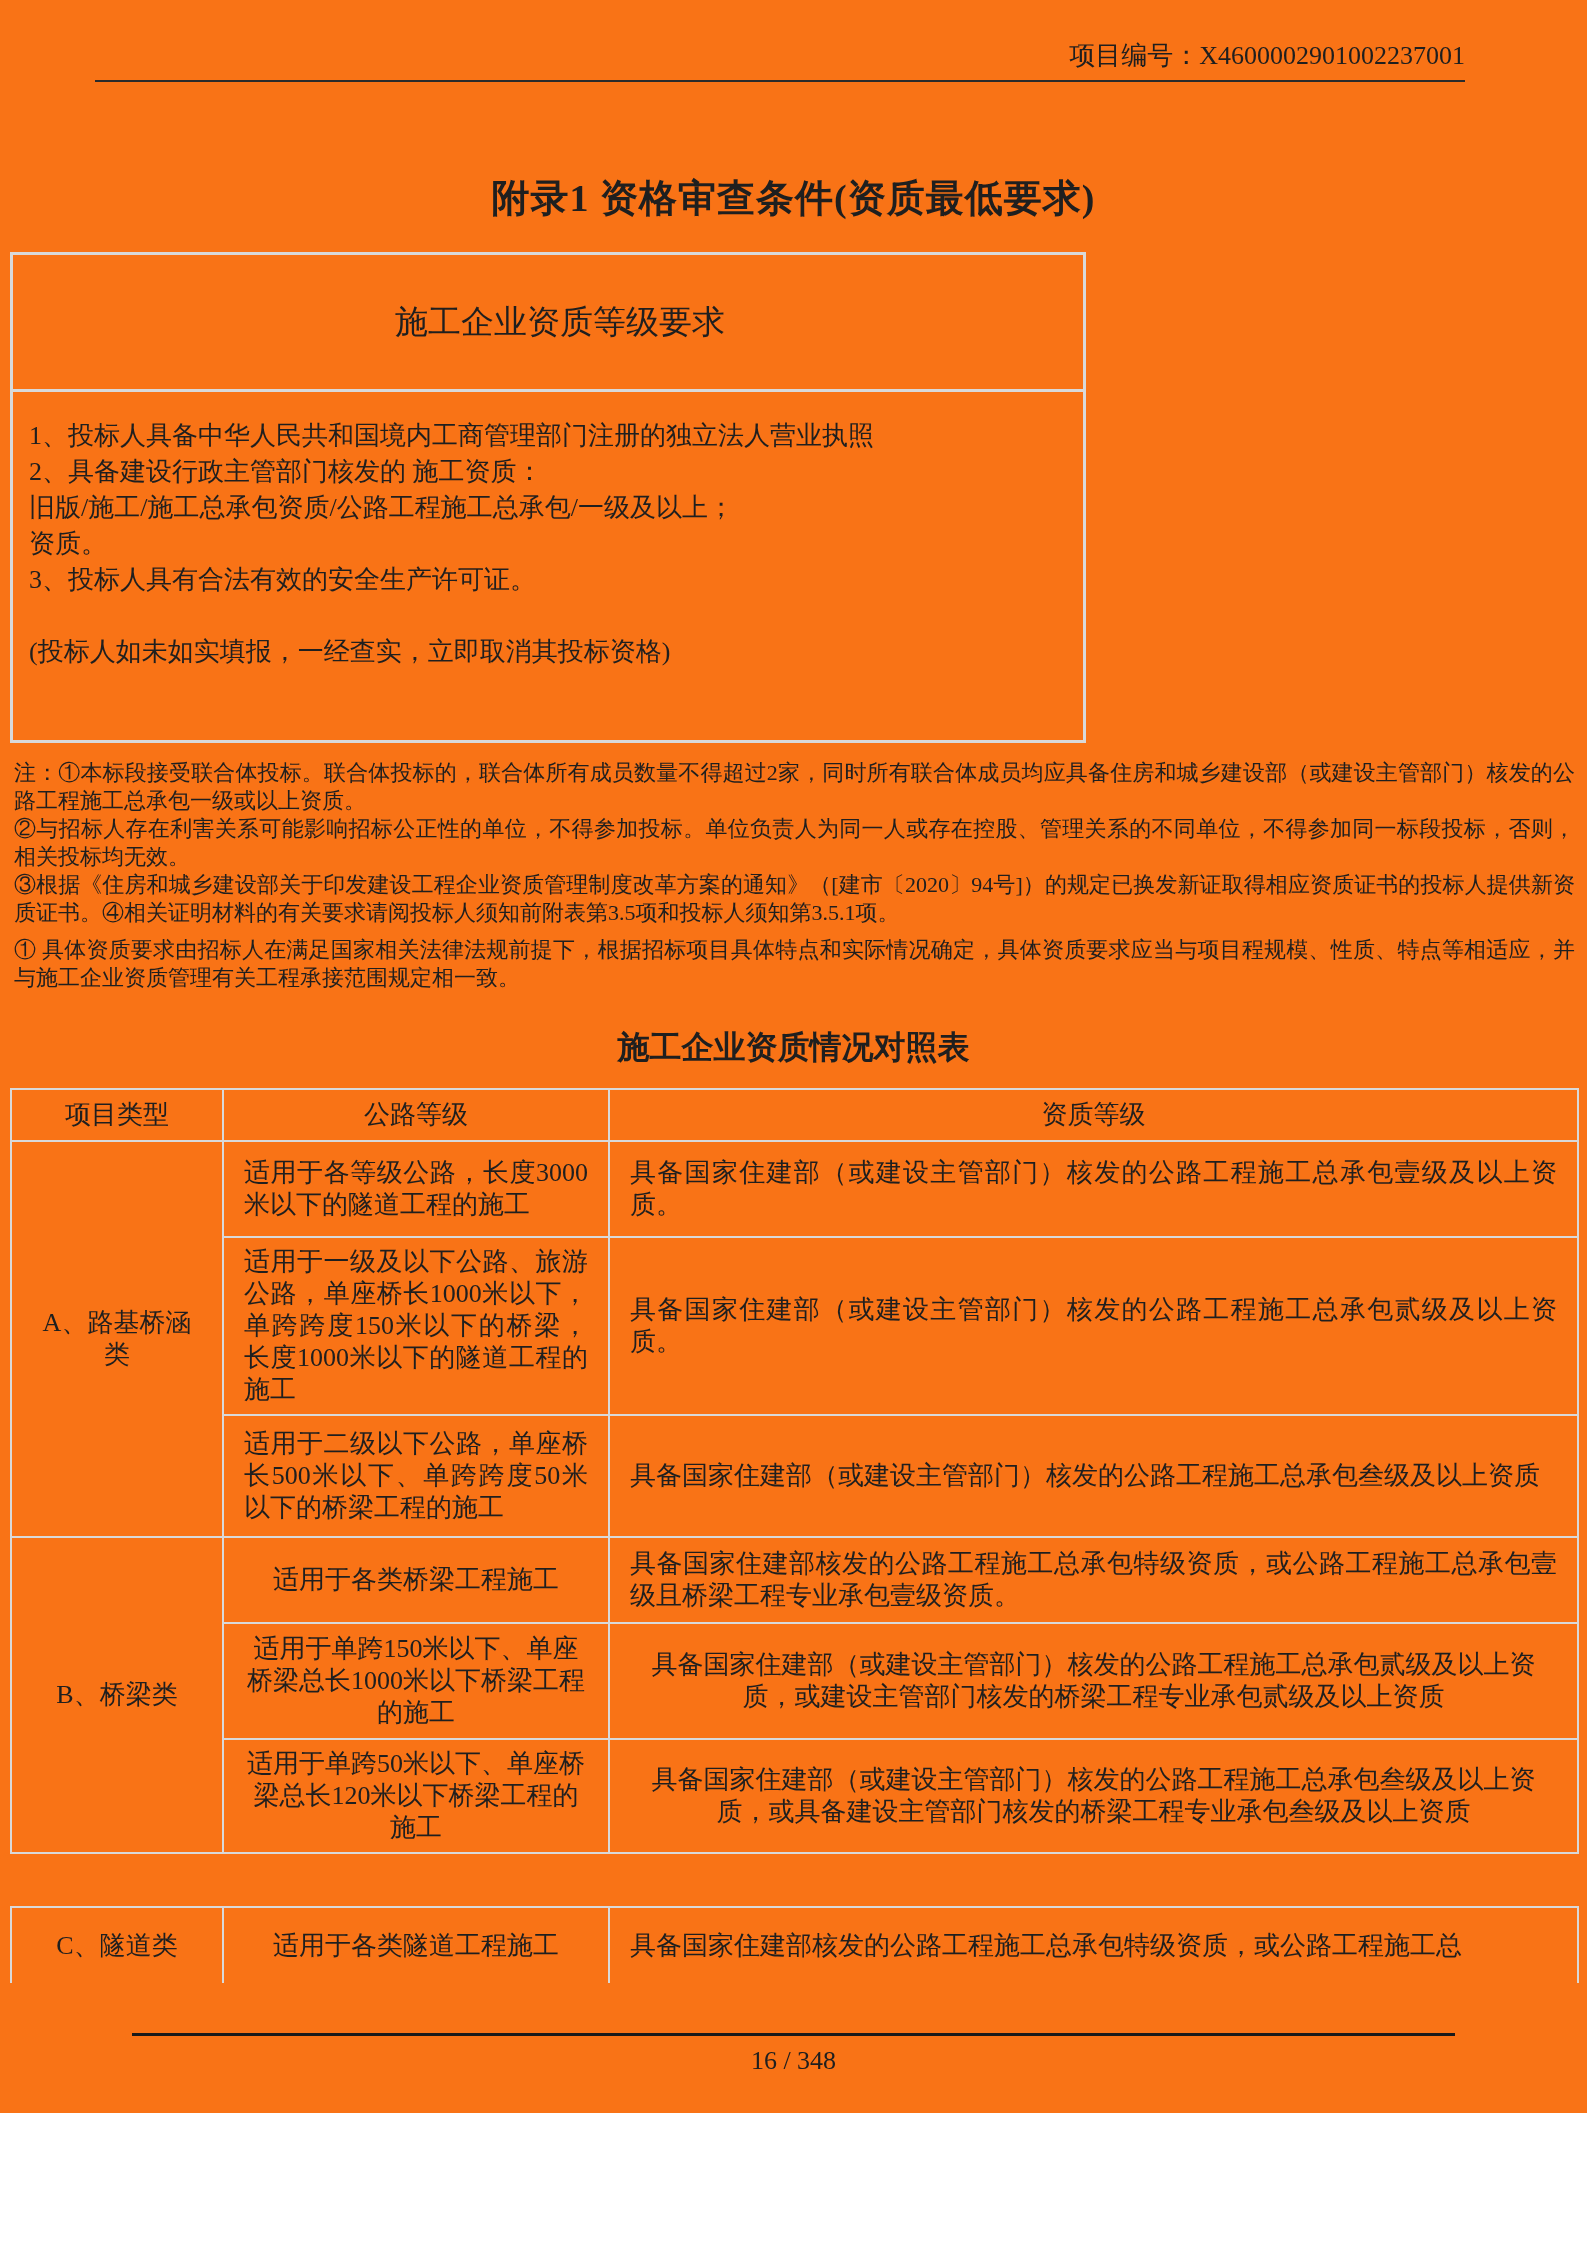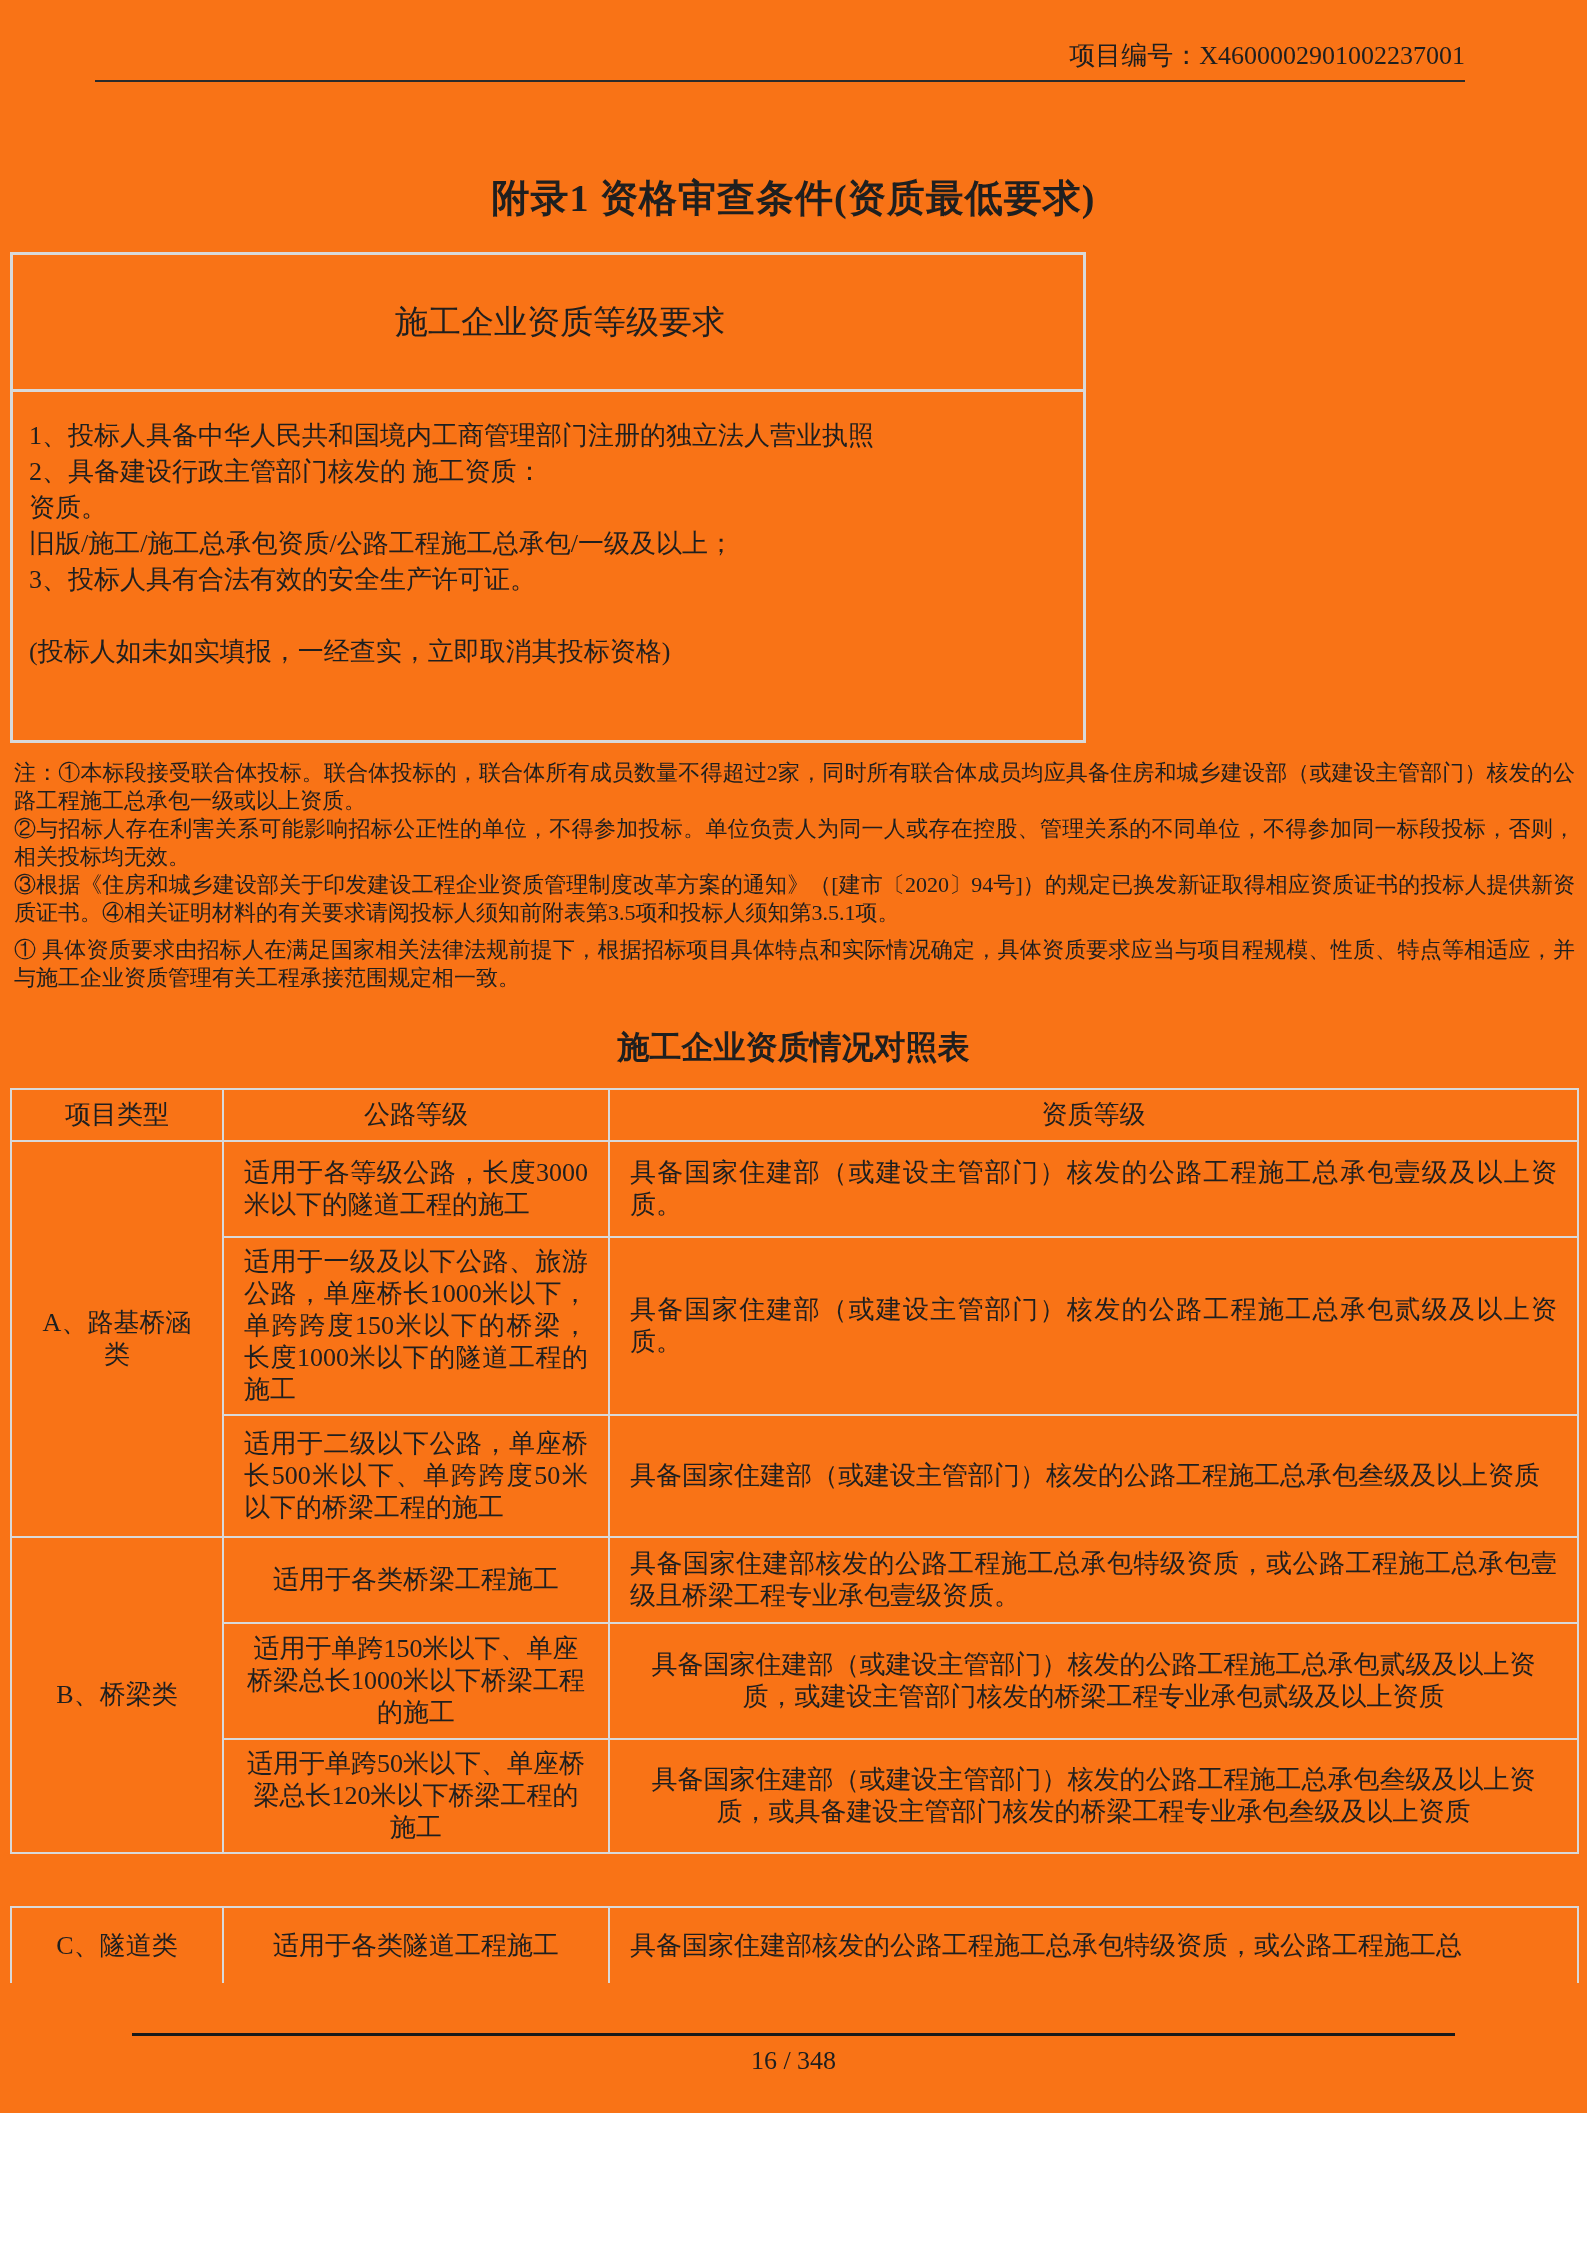--- a/index.html
+++ b/index.html
@@ -119,22 +119,22 @@
     <span>项目编号：X4600002901002237001</span>
   </div>
 
   <div class="main-title">附录1 资格审查条件(资质最低要求)</div>
 
   <div class="qualbox">
     <div class="qualbox-head">施工企业资质等级要求</div>
     <div class="qualbox-body">
       <div>1、投标人具备中华人民共和国境内工商管理部门注册的独立法人营业执照</div>
       <div>2、具备建设行政主管部门核发的 施工资质：</div>
+      <div>旧版/施工/施工总承包资质/公路工程施工总承包/一级及以上；</div>
       <div>资质。</div>
-      <div>旧版/施工/施工总承包资质/公路工程施工总承包/一级及以上；</div>
       <div>3、投标人具有合法有效的安全生产许可证。</div>
       <div class="qualbox-warning">(投标人如未如实填报，一经查实，立即取消其投标资格)</div>
     </div>
   </div>
 
   <div class="notes">
     <div>注：①本标段接受联合体投标。联合体投标的，联合体所有成员数量不得超过2家，同时所有联合体成员均应具备住房和城乡建设部（或建设主管部门）核发的公路工程施工总承包一级或以上资质。</div>
     <div>②与招标人存在利害关系可能影响招标公正性的单位，不得参加投标。单位负责人为同一人或存在控股、管理关系的不同单位，不得参加同一标段投标，否则，相关投标均无效。</div>
     <div>③根据《住房和城乡建设部关于印发建设工程企业资质管理制度改革方案的通知》（[建市〔2020〕94号]）的规定已换发新证取得相应资质证书的投标人提供新资质证书。④相关证明材料的有关要求请阅投标人须知前附表第3.5项和投标人须知第3.5.1项。</div>
     <div class="para2">① 具体资质要求由招标人在满足国家相关法律法规前提下，根据招标项目具体特点和实际情况确定，具体资质要求应当与项目程规模、性质、特点等相适应，并与施工企业资质管理有关工程承接范围规定相一致。</div>

